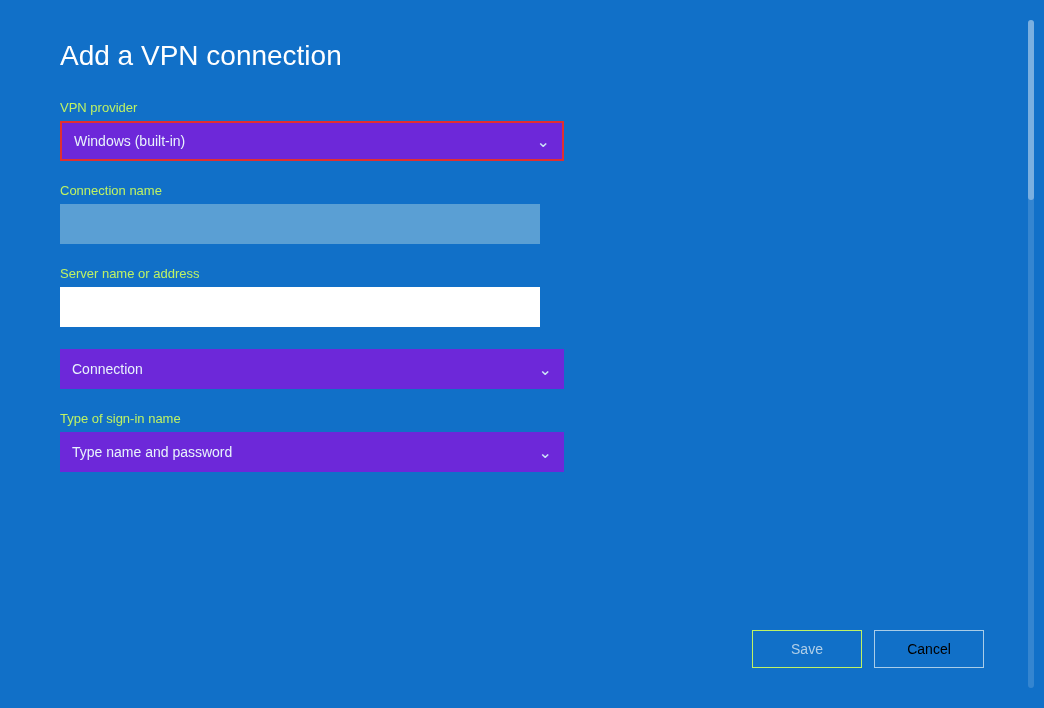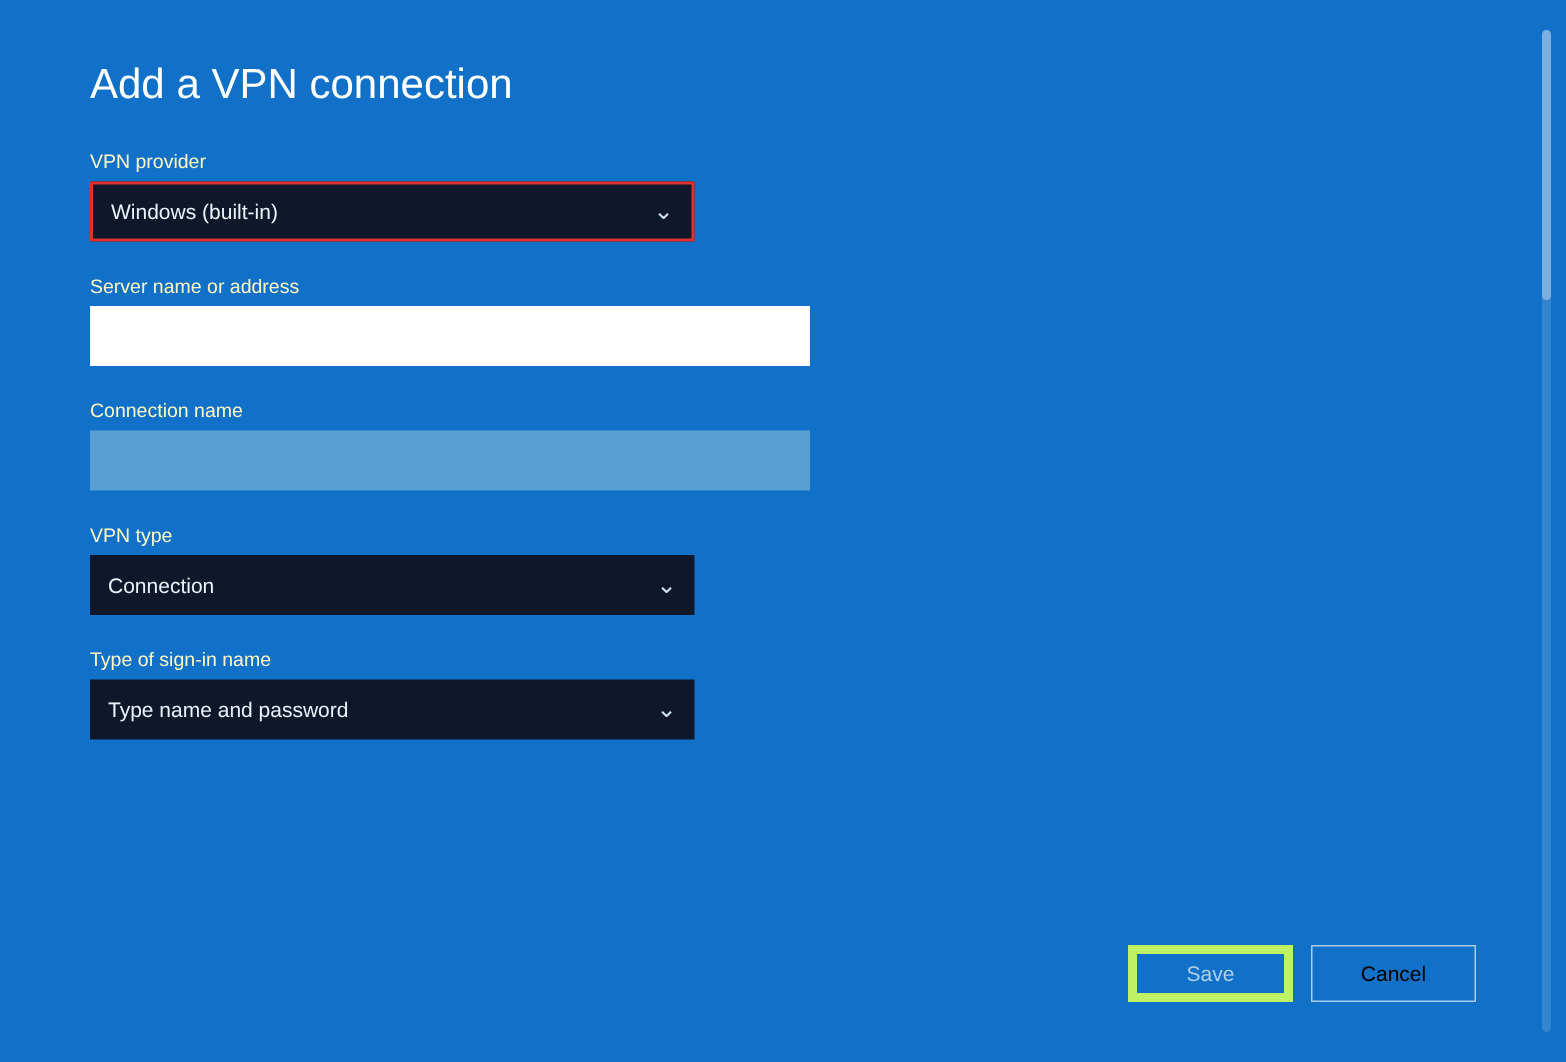--- a/index.html
+++ b/index.html
@@ -53,30 +53,30 @@
       font-size: 28px;
       font-weight: 300;
       margin-bottom: 28px;
     }
 
     .field-group {
       margin-bottom: 22px;
     }
 
     .field-label {
-      color: #fef9c3;
+      color: #bef264;
       font-size: 13px;
       margin-bottom: 6px;
       font-weight: 400;
     }
 
     .dropdown {
-      width: 403px;
+      width: 504px;
       height: 40px;
-      background-color: #0f172a;
+      background-color: #6d28d9;
       border: none;
       display: flex;
       align-items: center;
       justify-content: space-between;
       padding: 0 12px;
       cursor: pointer;
       color: #e8f3fc;
       font-size: 14px;
     }
 
@@ -133,21 +133,21 @@
     }
 
     .btn-cancel {
       background: transparent;
       border: 1px solid #aacde8;
       color: #000000;
     }
 
     .btn-save {
       background: transparent;
-      border: 6px solid #bef264;
+      border: 1px solid #bef264;
       color: #b0cfe8;
     }
   </style>
 </head>
 <body>
 
 <div class="dialog">
 
   <div class="scrollbar">
     <div class="scrollbar-thumb"></div>
@@ -157,31 +157,30 @@
 
   <div class="field-group">
     <div class="field-label">VPN provider</div>
     <div class="dropdown dropdown-vpn-provider">
       <span>Windows (built-in)</span>
       <span class="dropdown-chevron">⌄</span>
     </div>
   </div>
 
   <div class="field-group">
+    <div class="field-label">Connection name</div>
+    <input type="text" class="text-input" value="" style="width: 480px; height: 40px; background: rgb(90, 159, 212); border: none; color: rgb(232, 243, 252); font-size: 14px; padding: 0px 10px;">
+  </div>
+
+  <div class="field-group">
     <div class="field-label">Server name or address</div>
     <input type="text" class="text-input text-input-white" value="" style="width: 480px; height: 40px; background: rgb(255, 255, 255); border: none; color: rgb(0, 0, 0); font-size: 14px; padding: 0px 10px;">
   </div>
 
   <div class="field-group">
-    <div class="field-label">Connection name</div>
-    <input type="text" class="text-input" value="" style="width: 480px; height: 40px; background: rgb(90, 159, 212); border: none; color: rgb(232, 243, 252); font-size: 14px; padding: 0px 10px;">
-  </div>
-
-  <div class="field-group">
-    <div class="field-label">VPN type</div>
     <div class="dropdown">
       <span>Connection</span>
       <span class="dropdown-chevron">⌄</span>
     </div>
   </div>
 
   <div class="field-group">
     <div class="field-label">Type of sign-in name</div>
     <div class="dropdown">
       <span>Type name and password</span>

